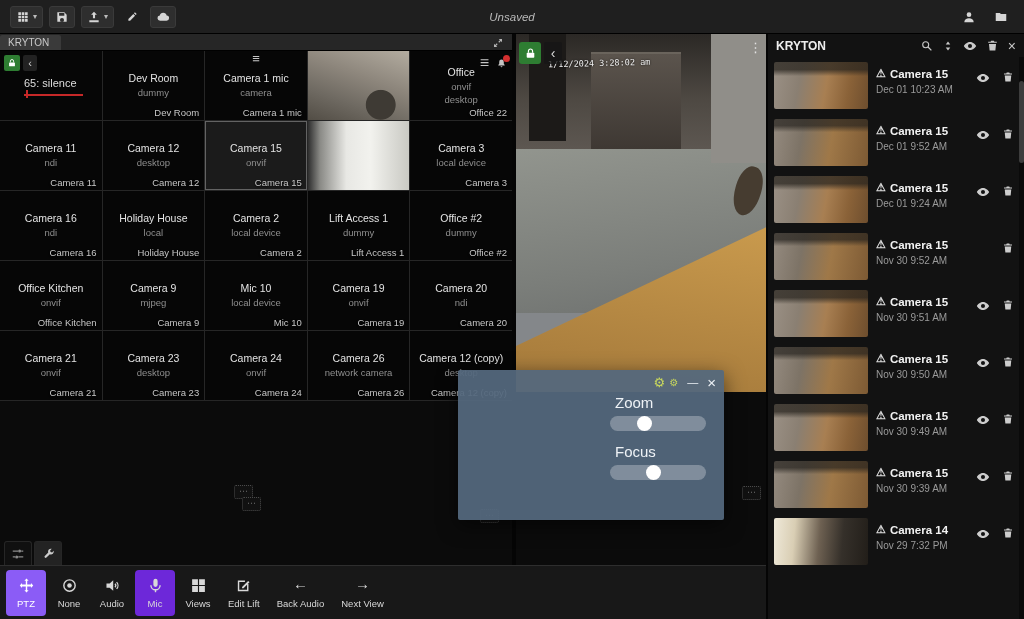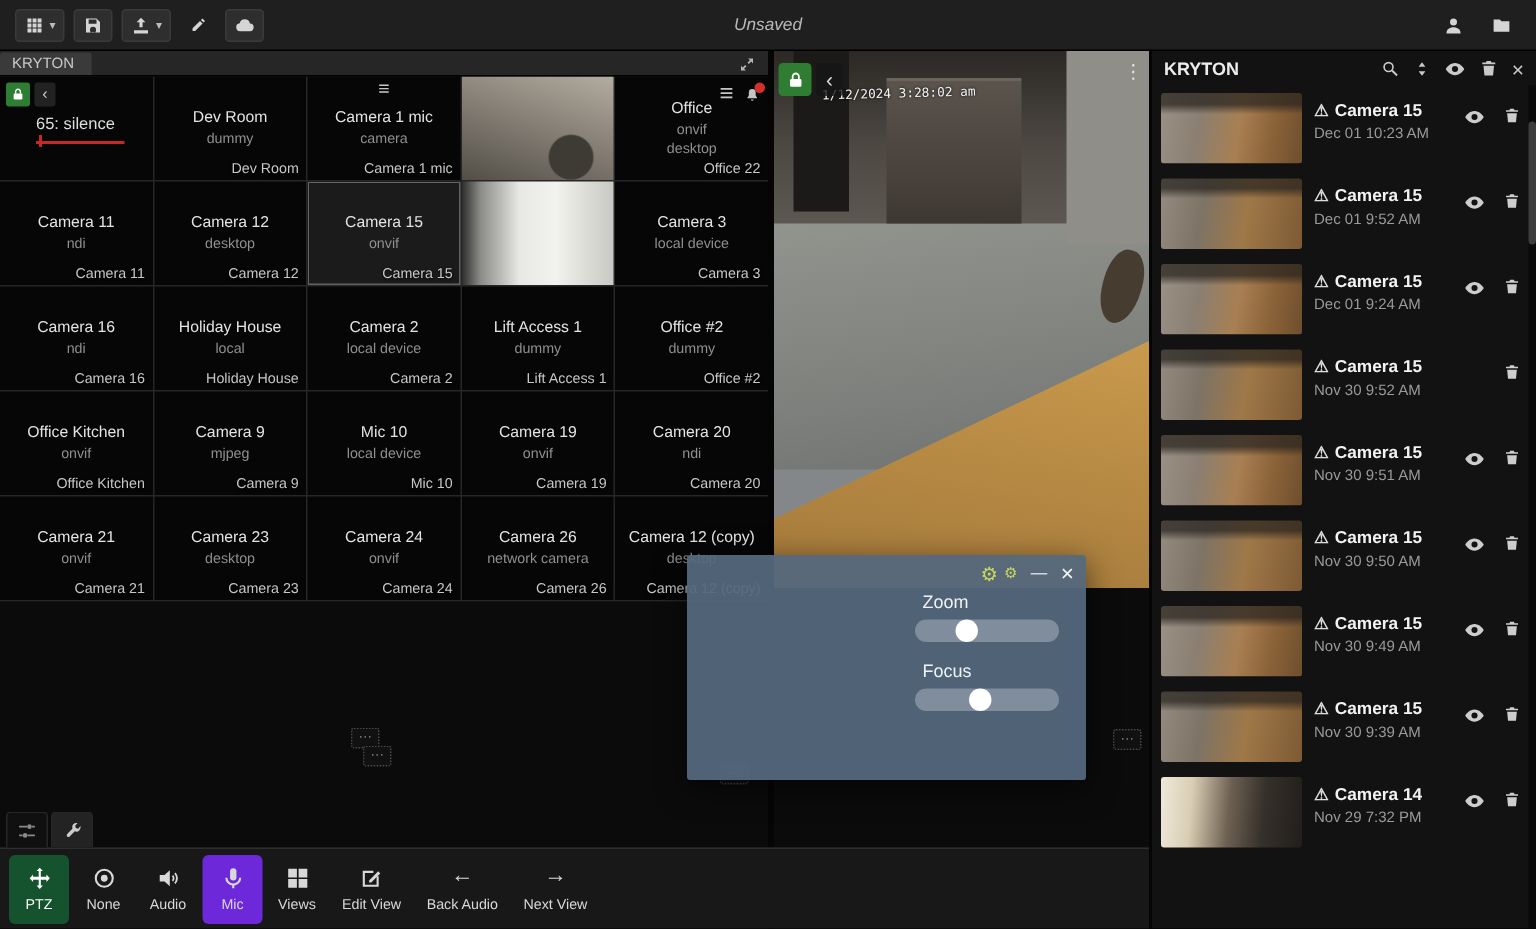--- a/index.html
+++ b/index.html
@@ -101,34 +101,34 @@
   .dlg-close { font-size:15px; }
   .joystick { position:absolute; left:10px; top:13px; width:124px; height:124px; border:15px solid rgba(210,222,235,0.22); border-radius:50%; cursor:pointer; }
   .knob { position:absolute; left:50%; top:50%; width:30px; height:30px; transform:translate(-50%,-50%); background:#d7dde2; border-radius:50%; cursor:grab; }
   .chev { position:absolute; width:10px; height:10px; border-left:2.5px solid #e9eff5; border-top:2.5px solid #e9eff5; }
   .chev.up    { top:-8px;  left:50%; transform:translateX(-50%) rotate(45deg); }
   .chev.down  { bottom:-8px; left:50%; transform:translateX(-50%) rotate(225deg); }
   .chev.left  { left:-8px; top:50%; transform:translateY(-50%) rotate(-45deg); }
   .chev.right { right:-8px; top:50%; transform:translateY(-50%) rotate(135deg); }
   .home-label { position:absolute; top:12px; left:50%; transform:translateX(-50%); font-size:9px; color:#eef2f6; }
   .dlg-sliders { position:absolute; left:152px; top:24px; width:100px; }
-  .s-label { font-size:12px; color:#eef2f6; margin:0 0 5px 5px; }
+  .s-label { font-size:15px; color:#eef2f6; margin:0 0 5px 5px; }
   .s-track { position:relative; width:96px; height:15px; border-radius:8px; background:rgba(255,255,255,0.28); cursor:pointer; }
   .s-thumb { position:absolute; top:0; width:15px; height:15px; border-radius:50%; background:#fff; }
   .s-gap { height:12px; }
 
   
   #mode-tabs { position:absolute; left:4px; bottom:54px; display:flex; gap:2px; z-index:5; }
   .mtab { width:28px; height:24px; display:flex; align-items:center; justify-content:center; background:#101010; color:#8a8a8a; border:1px solid #262626; border-bottom:none; border-radius:3px 3px 0 0; cursor:pointer; }
   .mtab.active { background:#232323; color:#cccccc; }
   #footer { position:absolute; left:0; bottom:0; width:766px; height:54px; background:#181818; border-top:1px solid #2e2e2e; display:flex; align-items:center; gap:3px; padding:0 6px; z-index:4; }
   .tbar-btn { height:46px; min-width:40px; padding:0 7px; display:flex; flex-direction:column; align-items:center; justify-content:center; gap:4px; background:transparent; border:none; border-radius:4px; color:#d8d8d8; font-size:9.5px; font-family:inherit; cursor:pointer; }
   .tbar-btn .ic { width:17px; height:17px; }
   .tbar-btn .txt-ic { font-size:15px; line-height:14px; height:17px; }
-  .tbar-btn.primary { background:#14532d; color:#fff; }
+  .tbar-btn.primary { background:#8b5cf6; color:#fff; }
   .tbar-btn.selected { background:#6d28d9; }
 </style>
 </head>
 <body>
 
 <svg width="0" height="0" style="position:absolute">
   <defs>
     <symbol id="i-apps" viewBox="0 0 24 24">
         <path d="M4 4h4.5v4.5H4zM9.8 4h4.5v4.5H9.8zM15.5 4H20v4.5h-4.5zM4 9.8h4.5v4.5H4zM9.8 9.8h4.5v4.5H9.8zM15.5 9.8H20v4.5h-4.5zM4 15.5h4.5V20H4zM9.8 15.5h4.5V20H9.8zM15.5 15.5H20V20h-4.5z"></path>
       </symbol>
@@ -780,21 +780,21 @@
   <button class="tbar-btn">
       <svg class="ic">
         <use href="#i-views"></use>
       </svg>
       <span>Views</span>
     </button>
   <button class="tbar-btn">
       <svg class="ic">
         <use href="#i-editview"></use>
       </svg>
-      <span>Edit View</span>
+      <span>Edit Lift</span>
     </button>
   <button class="tbar-btn">
       <span class="txt-ic">←</span>
       <span>Back Audio</span>
     </button>
   <button class="tbar-btn">
       <span class="txt-ic">→</span>
       <span>Next View</span>
     </button>
 </footer>

